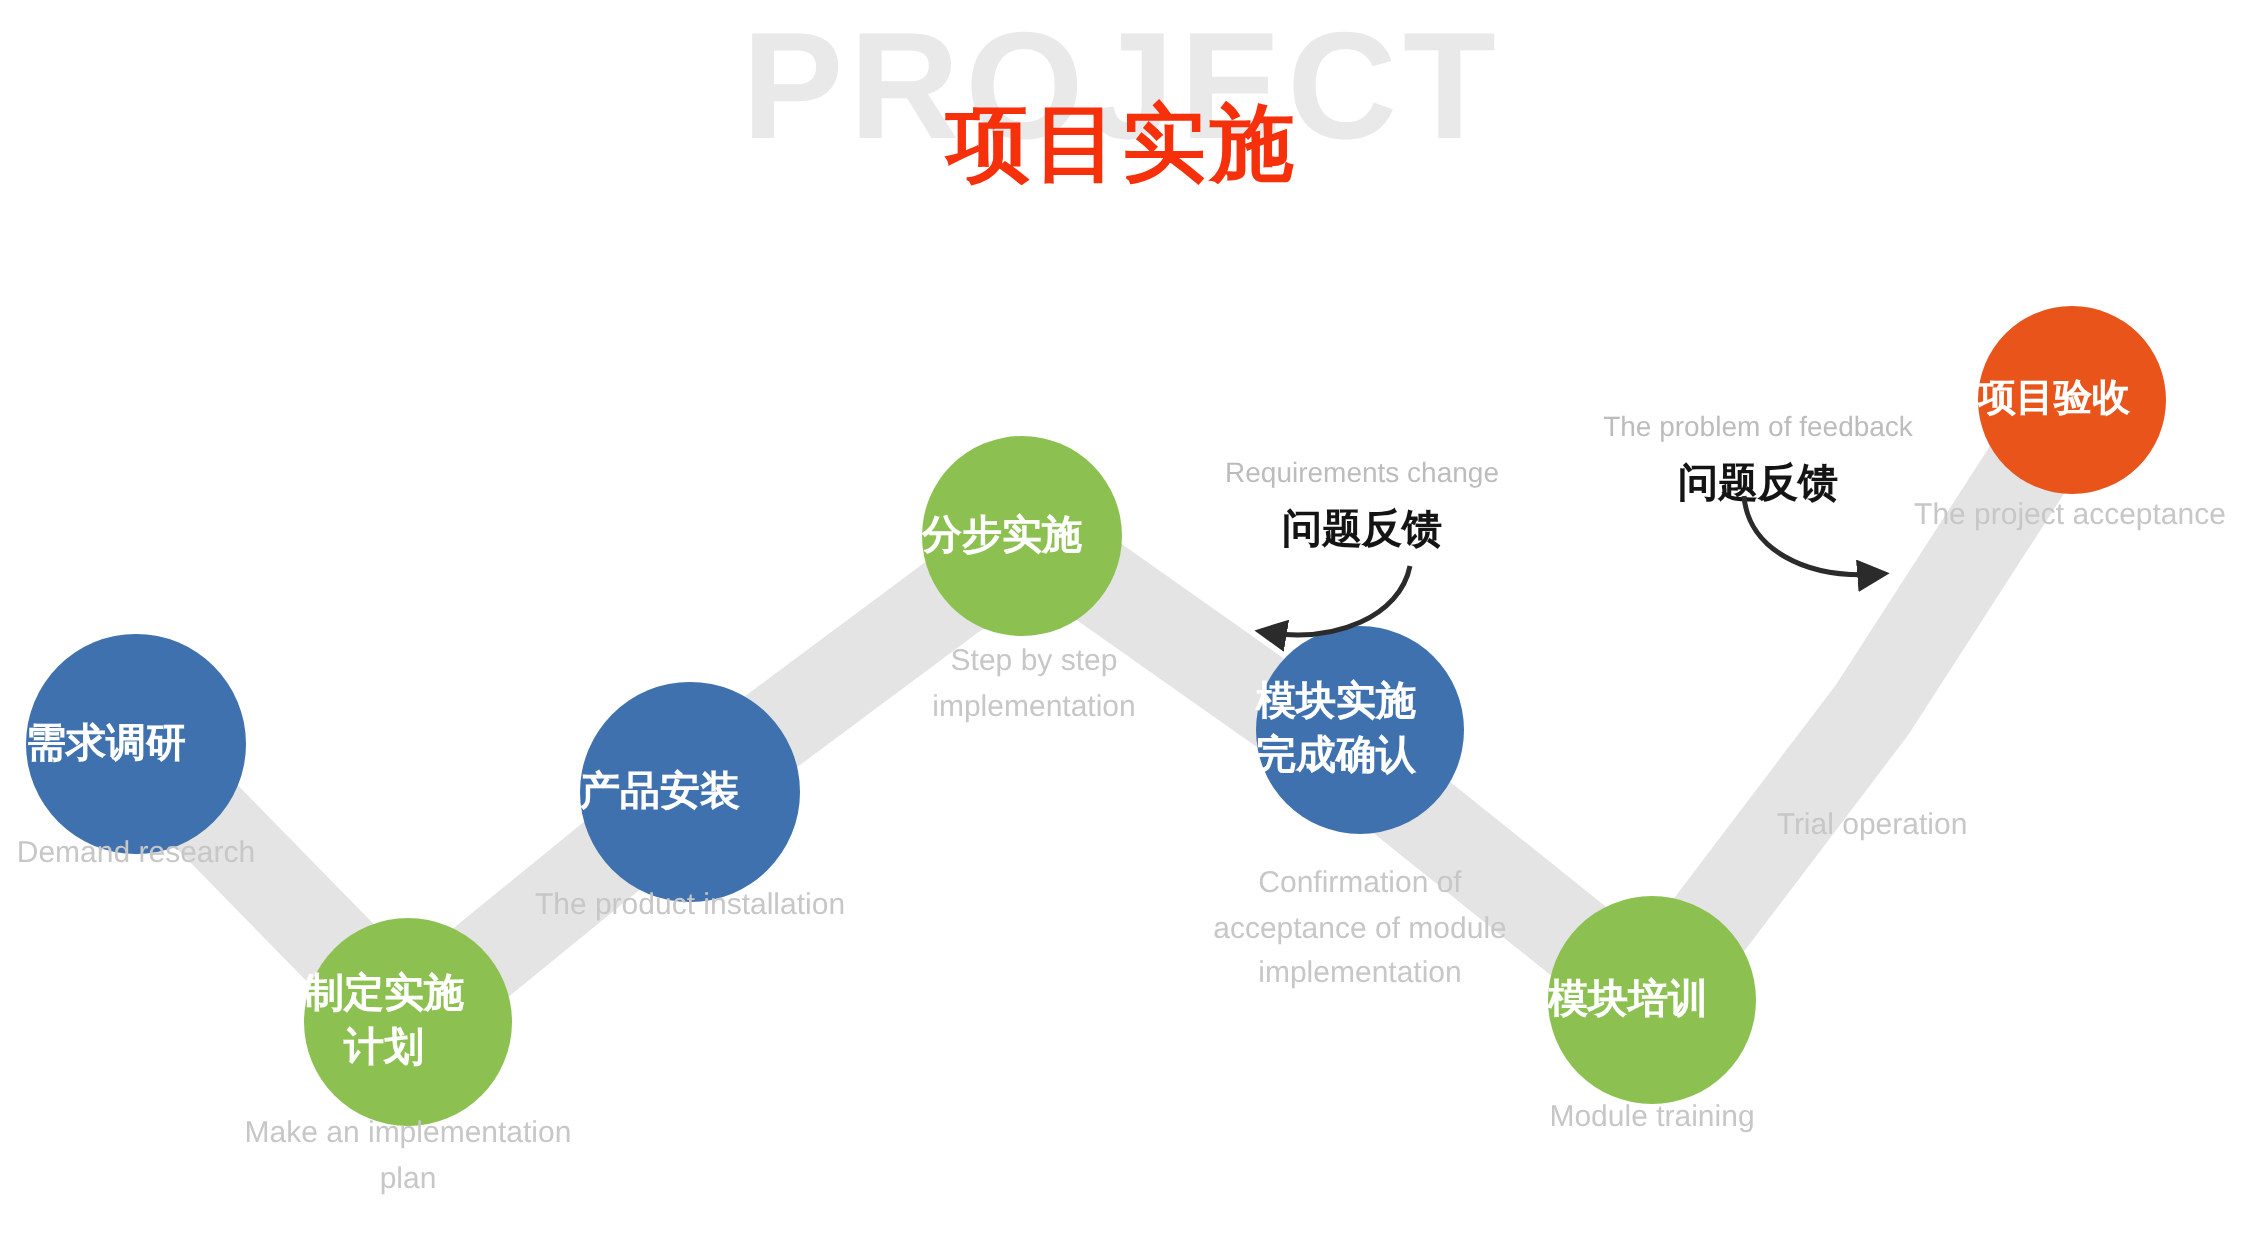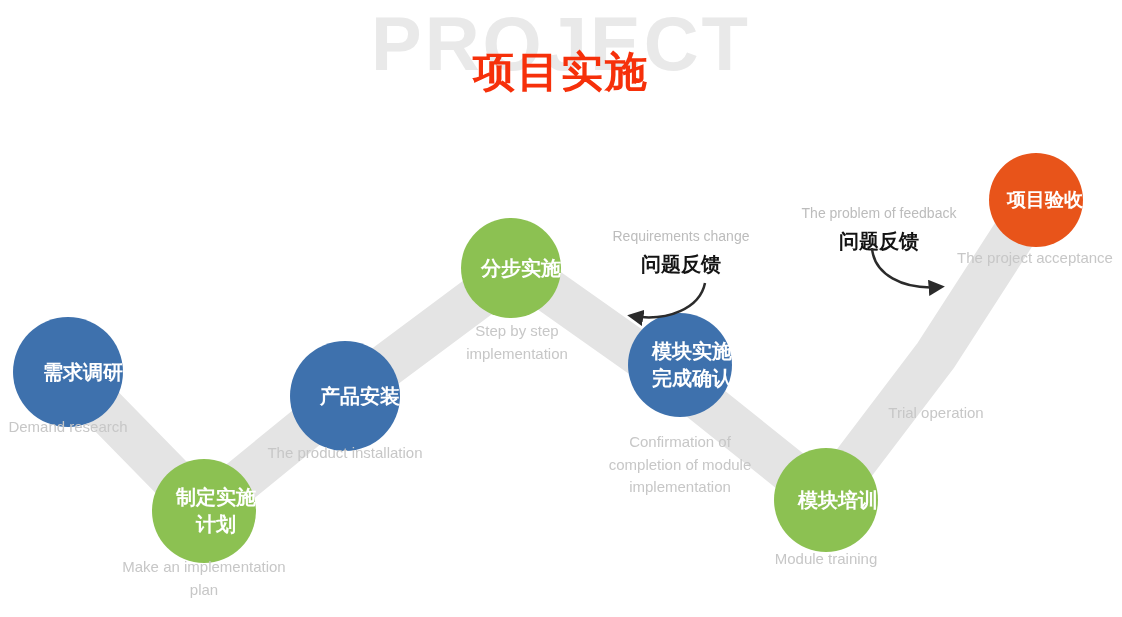--- a/index.html
+++ b/index.html
@@ -12,21 +12,21 @@
     position:absolute; top:0px; left:0; width:100%; text-align:center;
     font-size:76px; font-weight:bold; color:#e9e9e9; letter-spacing:3px;
   }
   .main-title {
     position:absolute; top:44px; left:0; width:100%; text-align:center;
     font-size:42px; font-weight:bold; color:#f6300a; letter-spacing:2px;
   }
 
   .circle {
     position:absolute; border-radius:50%;
-    display:flex; align-items:center; justify-content:flex-end;
+    display:flex; align-items:center; justify-content:flex-start;
     color:#ffffff; font-weight:bold; font-size:20px; text-align:center;
     line-height:1.35;
   }
   .circle span { white-space:pre-line; }
   .blue   { background:#3e71ad; }
   .green  { background:#8cc152; }
   .orange { background:#e8541a; }
 
   .c1 { left:13px;  top:317px; width:110px; height:110px; }
   .c2 { left:152px; top:459px; width:104px; height:104px; }
@@ -90,21 +90,21 @@
       <span>模块培训</span>
     </div>
   <div class="circle orange c8">
       <span>项目验收</span>
     </div>
 
   <div class="caption cap1">Demand research</div>
   <div class="caption wrap cap2">Make an implementation plan</div>
   <div class="caption cap3">The product installation</div>
   <div class="caption wrap cap4">Step by step implementation</div>
-  <div class="caption wrap cap5">Confirmation of completion of module implementation</div>
+  <div class="caption wrap cap5">Confirmation of acceptance of module implementation</div>
   <div class="caption cap6">Module training</div>
   <div class="caption cap7">Trial operation</div>
   <div class="caption cap8">The project acceptance</div>
 
   <div class="ann ann1">
     <div class="ann-en">Requirements change</div>
     <div class="ann-zh">问题反馈</div>
   </div>
   <div class="ann ann2">
     <div class="ann-en">The problem of feedback</div>

